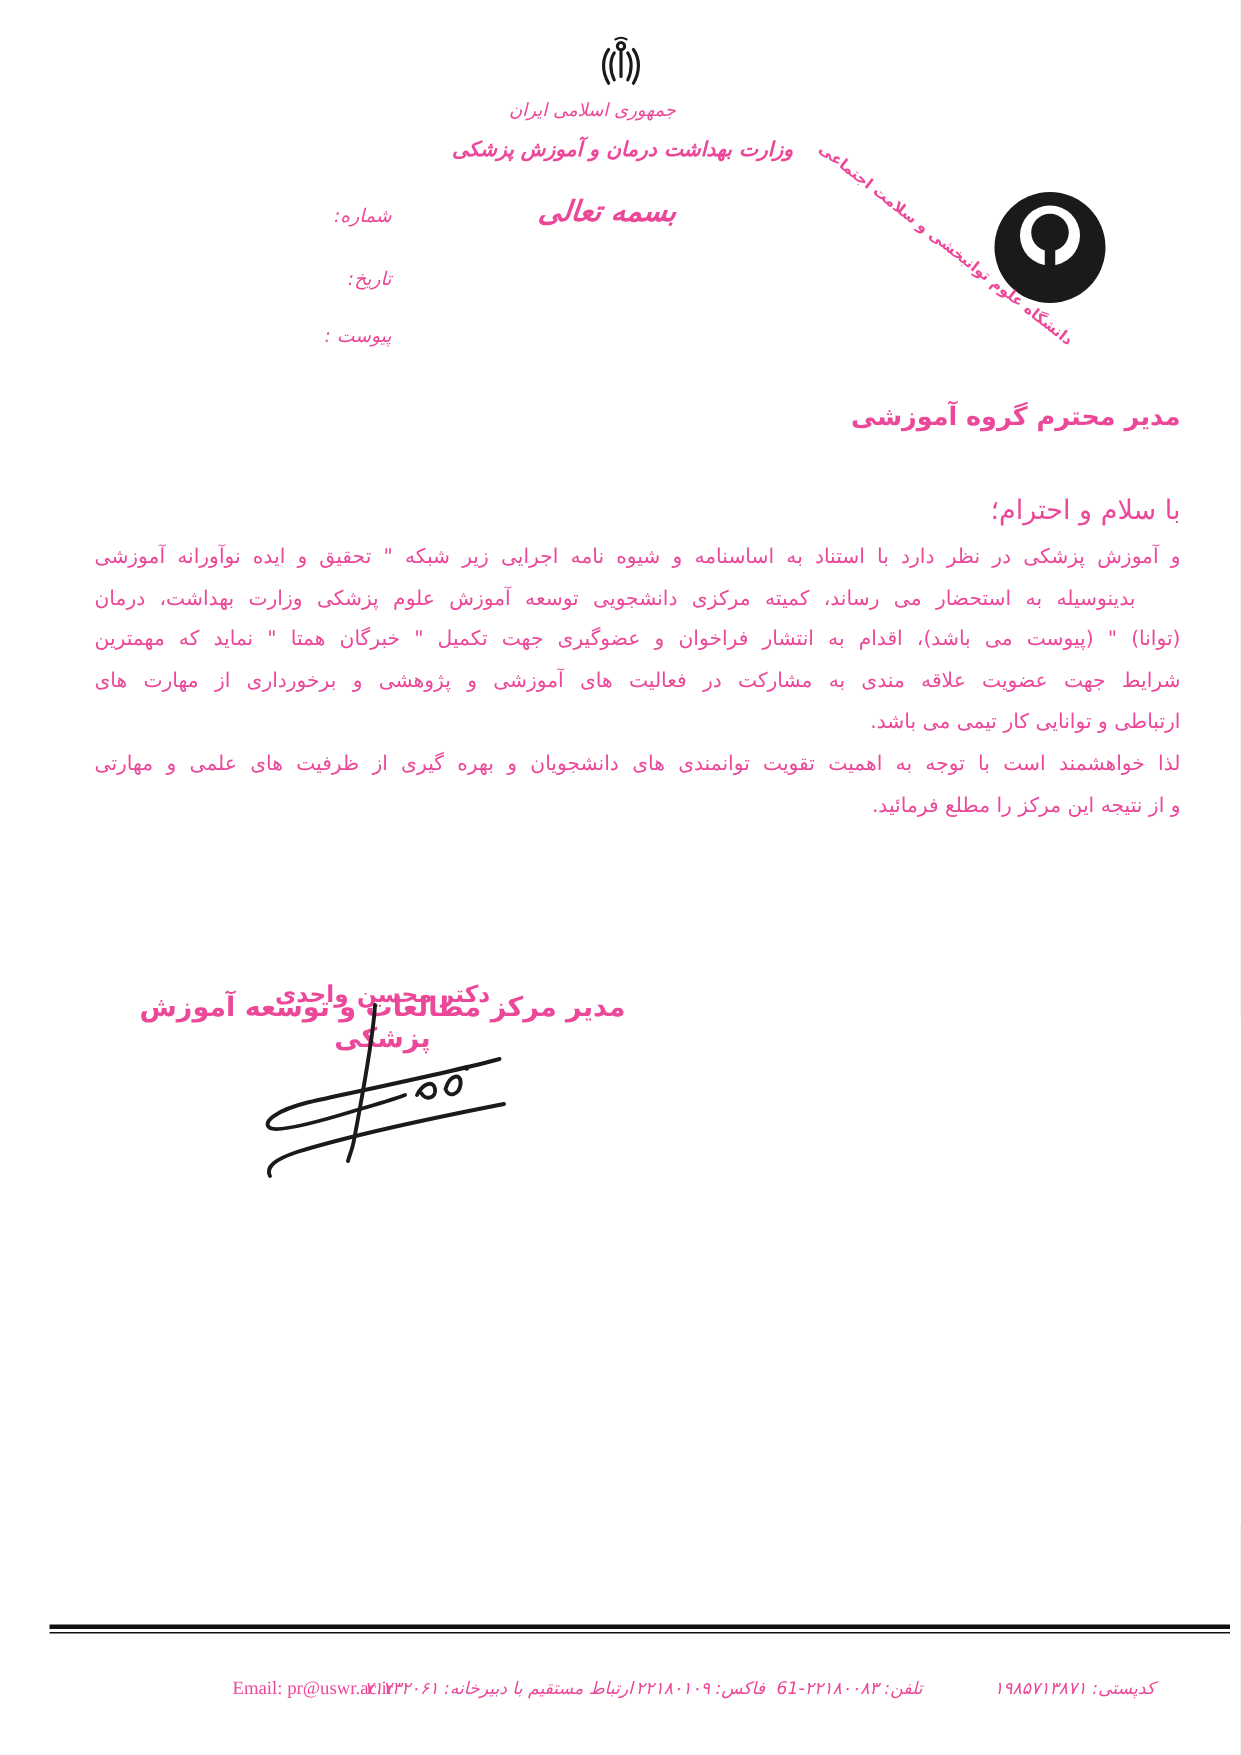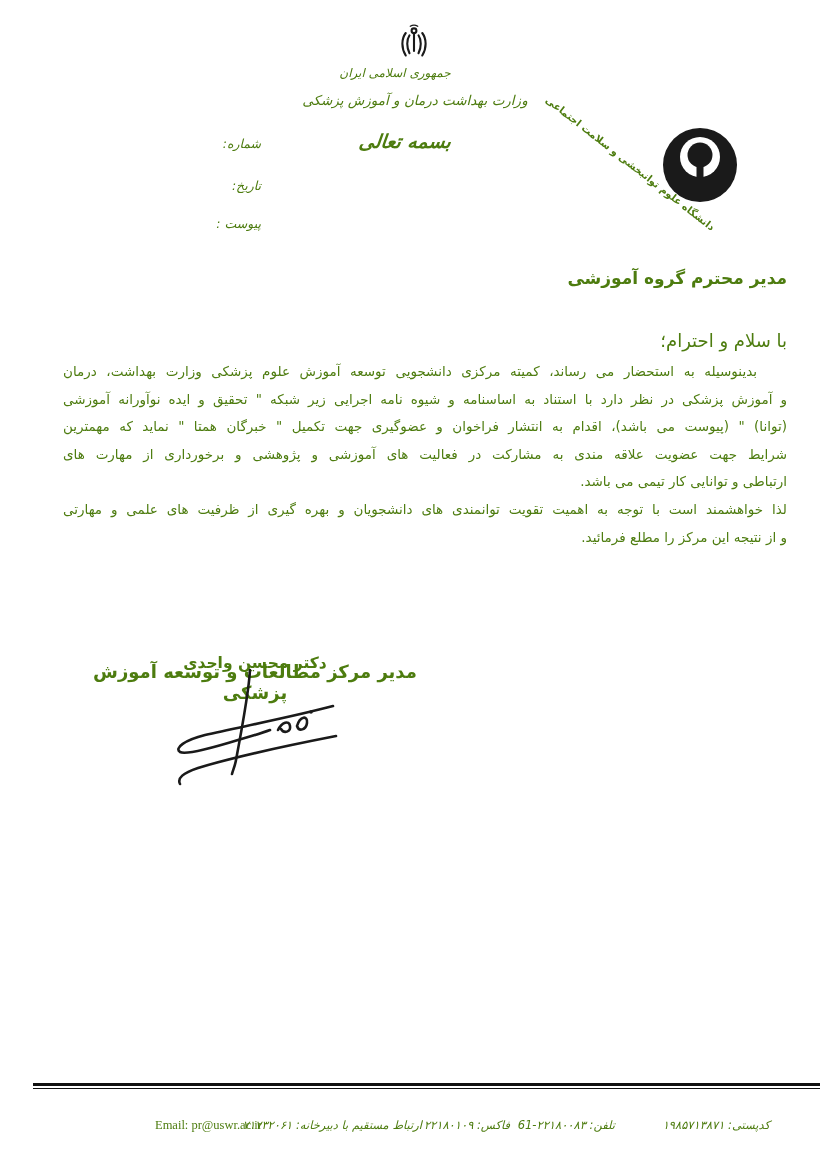--- a/index.html
+++ b/index.html
@@ -2,30 +2,30 @@
 <html lang="fa"><head>
 <meta charset="utf-8">
 <style>
   html,body{margin:0;padding:0;background:#e8e8e8;}
   .page{
     position:relative;
     width:827px;height:1170px;
     margin:0 auto;
     background:#ffffff;
     font-family:"DejaVu Sans",sans-serif;
-    color:#4d7c0f;
+    color:#ec4899;
     direction:rtl;
     overflow:hidden;
   }
   
   .emblem{position:absolute;left:399px;top:22px;width:30px;height:40px;}
   .republic{position:absolute;left:295px;top:66px;width:200px;text-align:center;
     font-size:12px;font-style:italic;}
   .ministry{position:absolute;left:265px;top:92px;width:300px;text-align:center;
-    font-size:13.5px;font-style:italic;font-weight:normal;}
+    font-size:13.5px;font-style:italic;font-weight:bold;}
   
   .besmellah{position:absolute;left:305px;top:130px;width:200px;text-align:center;
     font-size:19px;font-weight:bold;font-style:italic;transform:skewX(-6deg);}
   .field{position:absolute;right:566px;font-size:12.5px;font-style:italic;white-space:nowrap;}
   .field.number{top:136px;}
   .field.date{top:178px;}
   .field.attachment{top:216px;}
   
   .uni-logo{position:absolute;left:650px;top:115px;width:100px;height:100px;}
   .uni-logo-text{
@@ -89,22 +89,22 @@
     <circle cx="50" cy="42" r="20" fill="#ffffff"></circle>
     <circle cx="50" cy="40" r="12.5" fill="#1a1a1a"></circle>
     <rect x="46.5" y="45" width="7" height="20" fill="#1a1a1a"></rect>
   </svg>
   <div class="uni-logo-text">دانشگاه علوم توانبخشی و سلامت اجتماعی</div>
 
   <div class="recipient">مدیر محترم گروه آموزشی</div>
   <div class="salutation">با سلام و احترام؛</div>
 
   <div class="body-block">
+    <div class="bline">و آموزش پزشکی در نظر دارد با استناد به اساسنامه و شیوه نامه اجرایی زیر شبکه " تحقیق و ایده نوآورانه آموزشی</div>
     <div class="bline first">بدینوسیله به استحضار می رساند، کمیته مرکزی دانشجویی توسعه آموزش علوم پزشکی وزارت بهداشت، درمان</div>
-    <div class="bline">و آموزش پزشکی در نظر دارد با استناد به اساسنامه و شیوه نامه اجرایی زیر شبکه " تحقیق و ایده نوآورانه آموزشی</div>
     <div class="bline">(توانا) " (پیوست می باشد)، اقدام به انتشار فراخوان و عضوگیری جهت تکمیل " خبرگان همتا " نماید که مهمترین</div>
     <div class="bline">شرایط جهت عضویت علاقه مندی به مشارکت در فعالیت های آموزشی و پژوهشی و برخورداری از مهارت های</div>
     <div class="bline para-end">ارتباطی و توانایی کار تیمی می باشد.</div>
     <div class="bline">لذا خواهشمند است با توجه به اهمیت تقویت توانمندی های دانشجویان و بهره گیری از ظرفیت های علمی و مهارتی</div>
     <div class="bline para-end">و از نتیجه این مرکز را مطلع فرمائید.</div>
   </div>
 
   <div class="sig-name">دکتر محسن واحدی</div>
   <div class="sig-title">مدیر مرکز مطالعات و توسعه آموزش پزشکی</div>
   <svg class="sig-scribble" viewBox="0 0 230 130" fill="none" stroke="#1a1a1a" stroke-width="2.6" stroke-linecap="round" stroke-linejoin="round">

